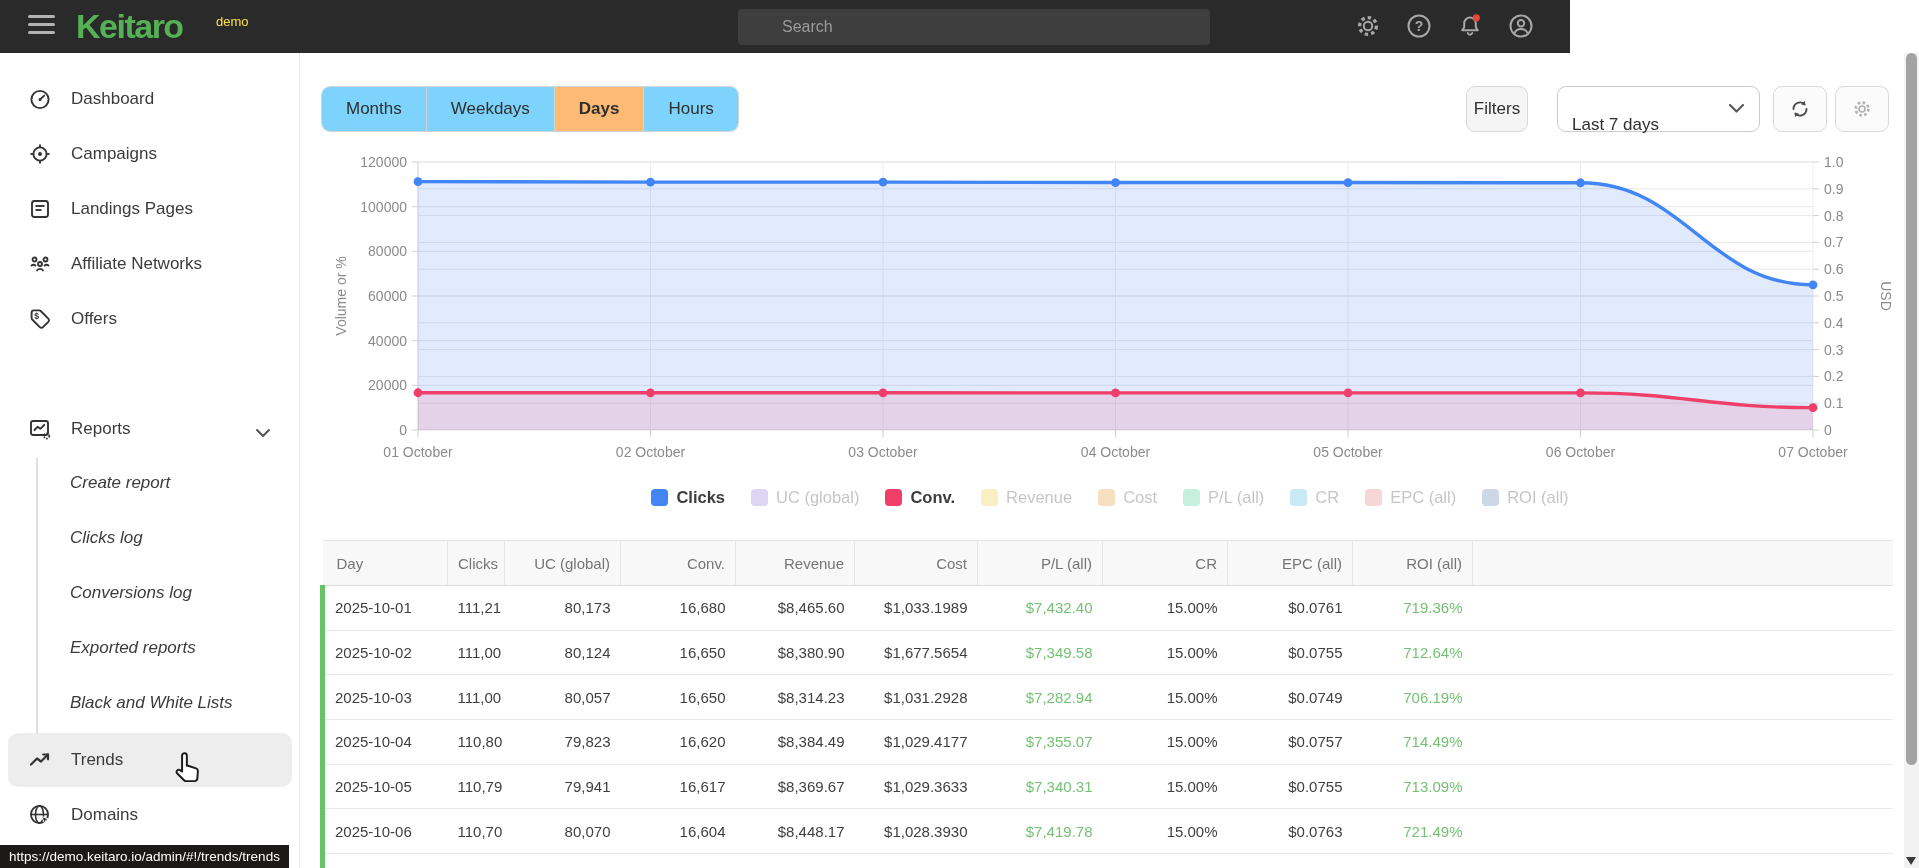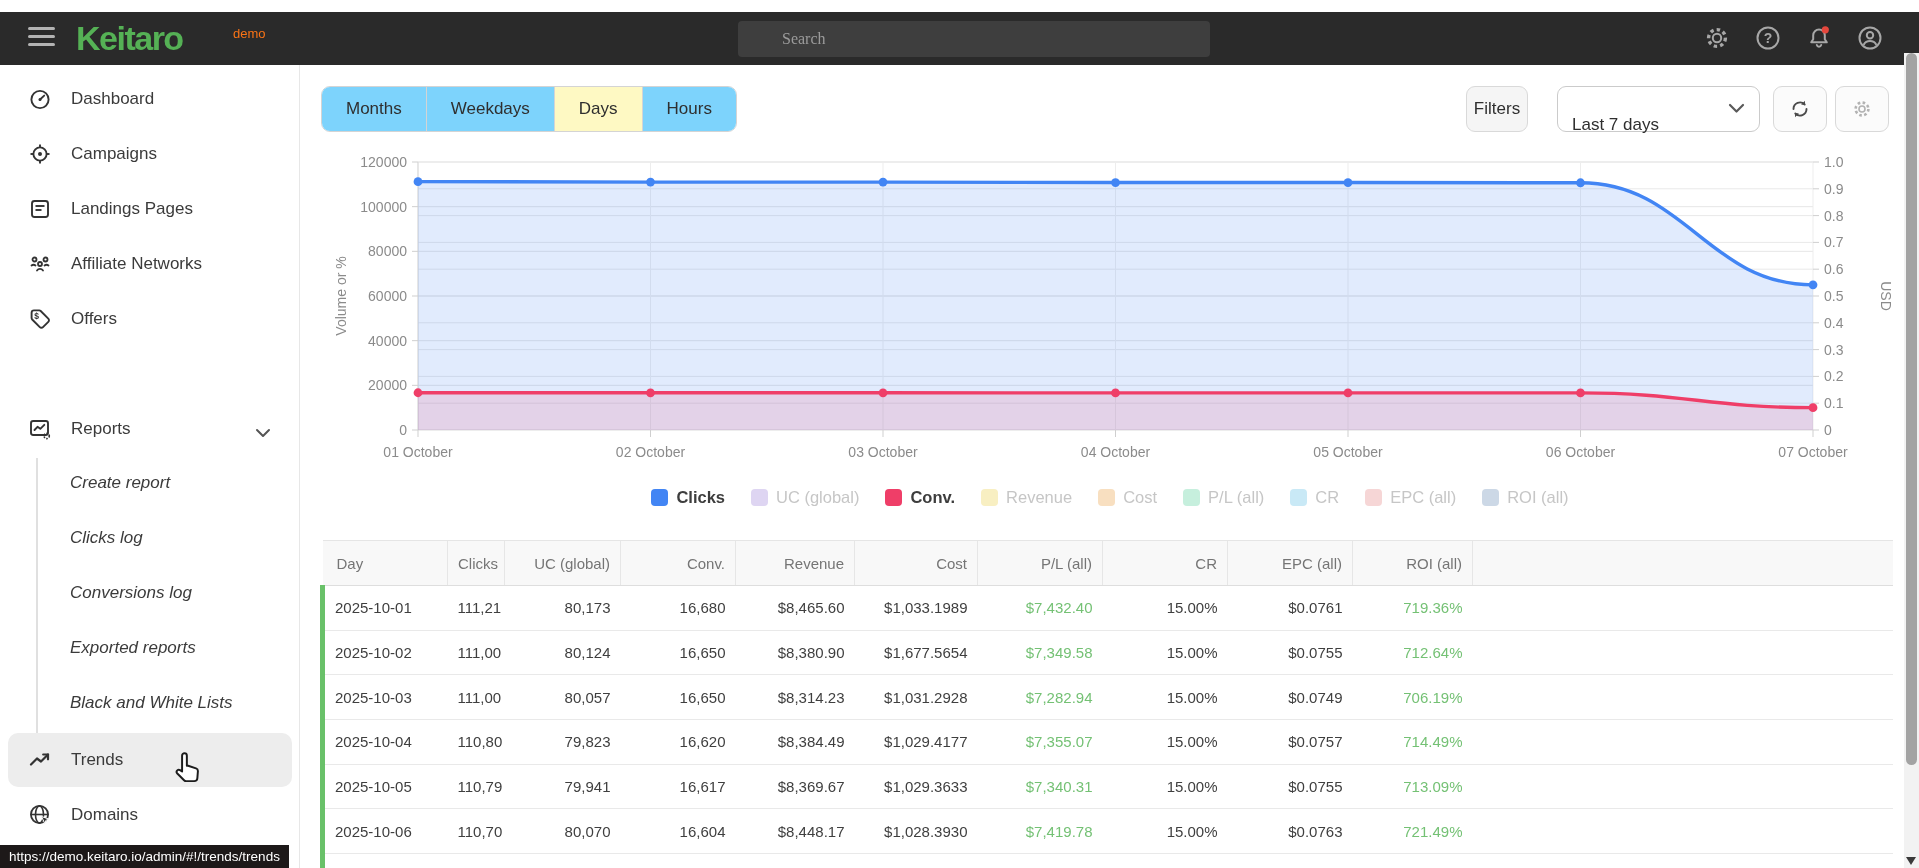--- a/index.html
+++ b/index.html
@@ -1,48 +1,48 @@
 <!DOCTYPE html>
 <html><head>
 <meta charset="utf-8">
 <style>
   * { margin:0; padding:0; box-sizing:border-box; }
   html,body { background:#fff; }
   body { font-family:"Liberation Sans", sans-serif; }
   .viewport { position:relative; width:1919px; height:868px; overflow:hidden; background:#fff; }
 
   
-  .topbar { position:absolute; left:0; top:12px; width:1919px; height:53px; background:#2a2a2a; z-index:30; }
+  .topbar { position:absolute; left:0; top:0; width:1570px; height:53px; background:#2a2a2a; z-index:30; }
   .hamburger { position:absolute; left:28px; top:15px; width:30px; height:23px; cursor:pointer; }
   .hamburger span { display:block; width:27px; height:3px; background:#b3b3b3; border-radius:2px; margin-bottom:5px; }
   .logo { position:absolute; left:76px; top:7px; font-size:34px; font-weight:bold; letter-spacing:-1.5px; color:#55b155; }
-  .env { position:absolute; left:216px; top:14px; font-size:13px; color:#f97316;margin-left:17px; }
+  .env { position:absolute; left:216px; top:14px; font-size:13px; color:#fde047; }
   .search { position:absolute; left:738px; top:9px; width:472px; height:36px; background:#3e3e3e; border:none; border-radius:4px;
-            color:#c9c9c9; font-size:16px; padding:0 12px 0 44px; outline:none; font-family:Liberation Serif, serif; }
+            color:#c9c9c9; font-size:16px; padding:0 12px 0 44px; outline:none; font-family:Liberation Sans, sans-serif; }
   .search::placeholder { color:#9b9b9b; }
   .search-ic { position:absolute; left:750px; top:16px; }
   .tb-icons { position:absolute; right:36px; top:13px; display:flex; gap:25px; align-items:center; }
   .tb-icons .ic { width:26px; height:26px; position:relative; cursor:pointer; }
 
   
   .sidebar { position:absolute; left:0; top:53px; width:300px; height:815px; background:#fff; border-right:1px solid #e7e7e7; z-index:5; }
   .s-item { position:absolute; left:0; width:300px; height:54px; display:flex; align-items:center; padding-left:28px; gap:19px;
             font-size:17px; color:#3b3b3b; cursor:pointer; }
   .s-item svg { flex:0 0 24px; }
   .s-sub { position:absolute; left:70px; font-size:17px; color:#3b3b3b; cursor:pointer; line-height:24px;font-style:italic; }
   .subline { position:absolute; left:36px; top:405px; width:2px; height:275px; background:#e0e0e0; }
   .hl { position:absolute; left:8px; top:680px; width:284px; height:54px; background:#ededed; border-radius:10px; }
   .chev-rep { position:absolute; left:255px; top:371px; }
 
   
   .main { position:absolute; left:301px; top:53px; width:1618px; height:815px; background:#fff; }
   .tabs { position:absolute; left:321px; top:86px; display:inline-flex; border:1px solid #d4d4d4; border-radius:9px; overflow:hidden; z-index:6; }
   .tab { height:44px; line-height:44px; padding:0 24px; font-size:17px; color:#2f2f2f; background:#7dd3fc; border-right:1px solid #d4d4d4; cursor:pointer; }
   .tab:last-child { border-right:none; }
-  .tab.active { background:#fef9c3; }
+  .tab.active { background:#fdba74;font-weight:bold; }
   .btn { position:absolute; top:86px; height:46px; border:1px solid #d9d9d9; border-radius:9px; background:#f5f5f5;
          font-size:17px; color:#2f2f2f; display:flex; align-items:center; justify-content:center; cursor:pointer; z-index:6; }
   #filters-btn { left:1466px; width:62px; }
   .dd { position:absolute; left:1557px; top:86px; width:203px; height:46px; background:#fff; border:1px solid #cbcbcb; border-radius:9px;
         display:flex; align-items:center; font-size:17px; color:#2f2f2f; padding:0 14px; cursor:pointer; z-index:6; }
   .dd .dd-label { flex:1;margin-top:32px; }
   #refresh-btn { left:1773px; width:54px; background:#fbfbfb; }
   #chart-settings-btn { left:1835px; width:54px; background:#fbfbfb; }
 
   

